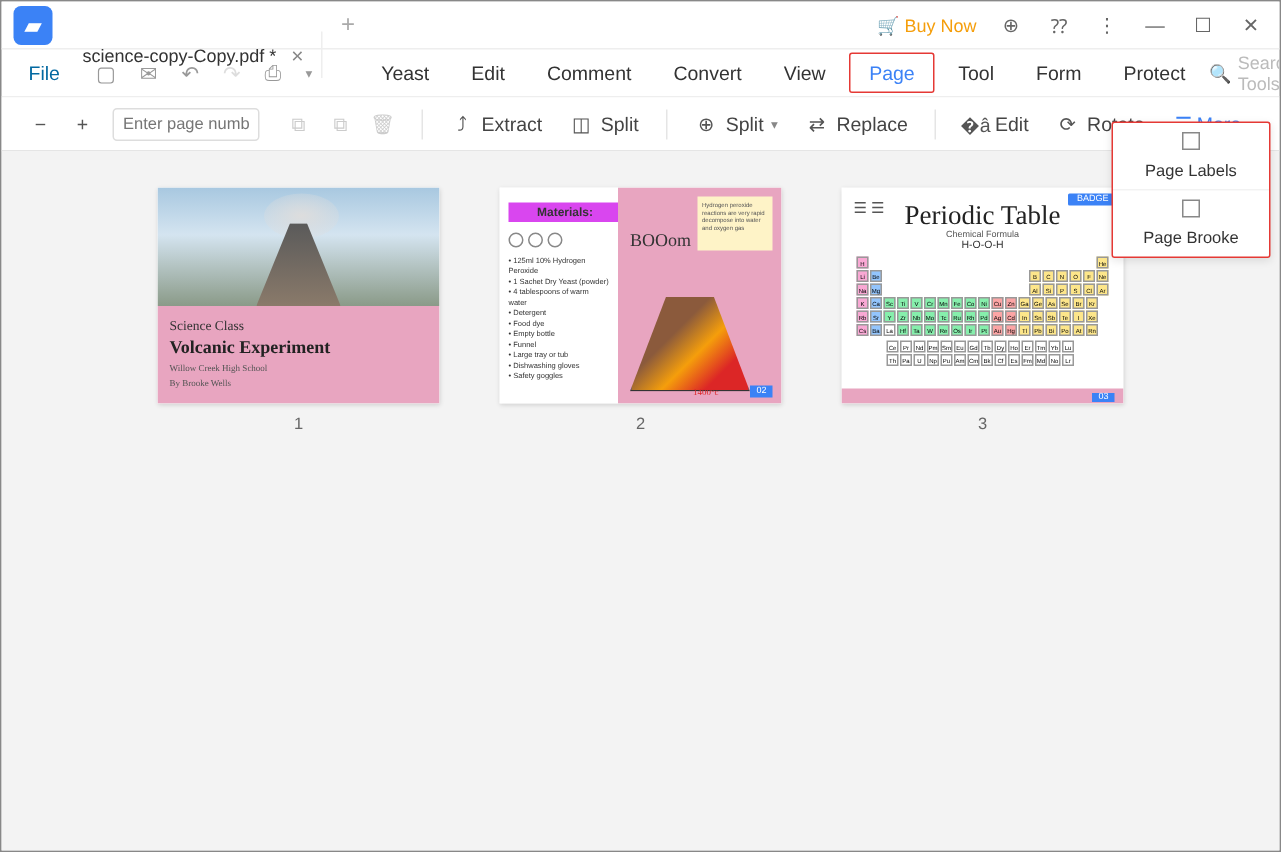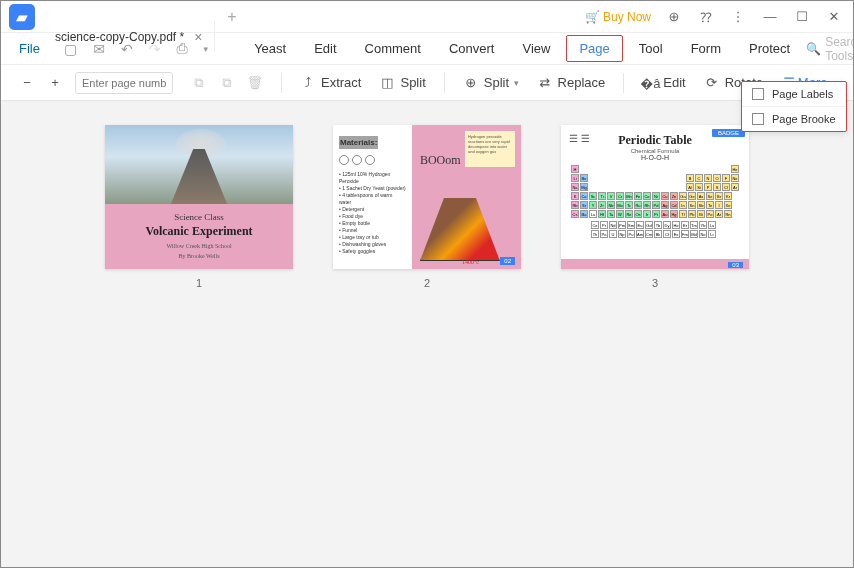--- a/index.html
+++ b/index.html
@@ -23,56 +23,56 @@
 .toolbar { height:36px; display:flex; align-items:center; padding:0 18px; gap:18px; border-bottom:1px solid #e5e5e5; background:#fff; position:relative; }
 .tool-group { display:flex; align-items:center; gap:12px; }
 .tb-btn { display:flex; align-items:center; gap:5px; font-size:13px; color:#444; cursor:pointer; }
 .tb-btn svg,.tb-btn .ic { width:16px; height:16px; color:#555; }
 .tb-btn.disabled { color:#ccc; }
 .tb-btn.disabled .ic { color:#ccc; }
 .page-input { width:98px; height:22px; border:1px solid #ddd; border-radius:3px; font-size:11px; padding:0 6px; color:#bbb; background:#fff; }
 .divider { width:1px; height:20px; background:#e5e5e5; }
 .more-btn { color:#3b82f6; font-size:13px; display:flex; align-items:center; gap:3px; cursor:pointer; }
 .dropdown { position:absolute; right:6px; top:80px; width:106px; background:#fff; border:1.5px solid #e53935; border-radius:2px; box-shadow:0 2px 6px rgba(0,0,0,0.1); z-index:10; }
-.dropdown-item { display:flex; align-items:center; gap:8px; padding:6px 10px; font-size:11px; color:#333; cursor:pointer; }
+.dropdown-item { display:flex; align-items:center; gap:8px; padding:6px 10px; font-size:11px; color:#333; cursor:pointer;flex-direction:column; }
 .dropdown-item:first-child { border-bottom:1px solid rgba(0,0,0,0.05); }
 .dropdown-item .dd-ic { width:12px; height:12px; border:1px solid #888; flex-shrink:0; }
 .content { position:absolute; top:100px; left:0; right:0; bottom:0; background:#f3f3f3; padding:24px 0; display:flex; justify-content:center; gap:40px; align-items:flex-start; }
 .thumb-wrap { display:flex; flex-direction:column; align-items:center; gap:8px; }
 .thumb { width:188px; height:144px; background:#fff; box-shadow:0 1px 3px rgba(0,0,0,0.15); position:relative; overflow:hidden; }
 .thumb-num { font-size:11px; color:#666; }
 .badge { position:absolute; top:4px; right:4px; background:#3b82f6; color:#fff; font-size:6px; padding:1px 6px; border-radius:1px; }
 
 .t1-img { width:100%; height:55%; background:linear-gradient(180deg,#a8c8e0 0%,#d4e4f0 40%,#8a9a88 100%); position:relative; }
 .t1-volcano { position:absolute; left:35%; bottom:0; width:30%; height:70%; background:linear-gradient(180deg,#5a5a5a,#8a7a6a); clip-path:polygon(40% 0,60% 0,100% 100%,0 100%); }
 .t1-smoke { position:absolute; left:38%; top:5%; width:50px; height:30px; background:radial-gradient(ellipse,#ddd,transparent); border-radius:50%; }
-.t1-band { width:100%; height:45%; background:#e8a5c0; padding:8px; text-align:center; }
+.t1-band { width:100%; height:45%; background:#e8a5c0; padding:8px; }
 .t1-band div { font-family:Georgia,serif; }
 .t1-sub { font-size:9px; color:#333; }
 .t1-title { font-size:12px; font-weight:bold; color:#222; margin:2px 0; }
 .t1-small { font-size:6px; color:#555; margin-top:4px; }
 
 .t2 { display:flex; height:100%; }
 .t2-left { width:42%; background:#fff; padding:6px; }
-.t2-mat { background:#a3a3a3; color:#333; font-size:8px; font-weight:bold; padding:2px 1px; display:inline-block; }
+.t2-mat { background:#d946ef; color:#333; font-size:8px; font-weight:bold; padding:2px 19px; display:inline-block; }
 .t2-circles { display:flex; gap:3px; margin:6px 0; }
 .t2-circles span { width:10px; height:10px; border:1px solid #888; border-radius:50%; }
 .t2-list { font-size:5px; color:#333; line-height:1.4; margin-top:4px; }
 .t2-right { width:58%; background:#e8a5c0; position:relative; }
 .t2-note { position:absolute; top:6px; right:6px; width:50px; height:36px; background:#fef3c7; font-size:4px; padding:3px; color:#555; }
 .t2-boom { position:absolute; left:8px; top:28px; font-family:cursive; font-size:12px; color:#333; }
 .t2-volc { position:absolute; bottom:8px; left:8px; width:80px; height:70px; }
 .t2-volc-shape{ width:100%; height:100%; background:linear-gradient(135deg,#8b5a3c 40%,#f59e0b 60%,#dc2626 80%); clip-path:polygon(30% 10%,70% 10%,100% 100%,0 100%); border:1px solid #333; }
 .t2-temp { position:absolute; bottom:4px; left:50px; font-size:6px; color:#dc2626; font-family:cursive; }
 .t2-pg { position:absolute; bottom:4px; right:6px; background:#3b82f6; color:#fff; font-size:6px; padding:1px 4px; }
 
 .t3 { padding:8px 10px; height:100%; position:relative; }
 .t3-bar { position:absolute; bottom:0; left:0; right:0; height:10px; background:#e8a5c0; }
 .t3-pg { position:absolute; bottom:1px; right:6px; background:#3b82f6; color:#fff; font-size:6px; padding:0 4px; }
-.t3-title { text-align:center; font-family:cursive; font-size:12px; color:#222;font-weight:bold; }
+.t3-title { text-align:center; font-family:cursive; font-size:18px; color:#222; }
 .t3-sub { text-align:center; font-size:6px; color:#555; }
 .t3-formula { text-align:center; font-size:7px; color:#333; margin-bottom:4px; }
 .t3-table { width:100%; height:80px; position:relative; }
 .t3-row { display:flex; gap:1px; margin-bottom:1px; }
 .t3-cell { width:8px; height:8px; border:0.5px solid #999; font-size:4px; text-align:center; line-height:8px; background:#fff; }
 .t3-cell.c1{background:#f9a8d4;} .t3-cell.c2{background:#93c5fd;} .t3-cell.c3{background:#fde68a;} .t3-cell.c4{background:#86efac;} .t3-cell.c5{background:#fca5a5;}
 .t3-gap { width:72px; }
 .ic { display:inline-flex; align-items:center; justify-content:center; }
 </style>
 </head>

